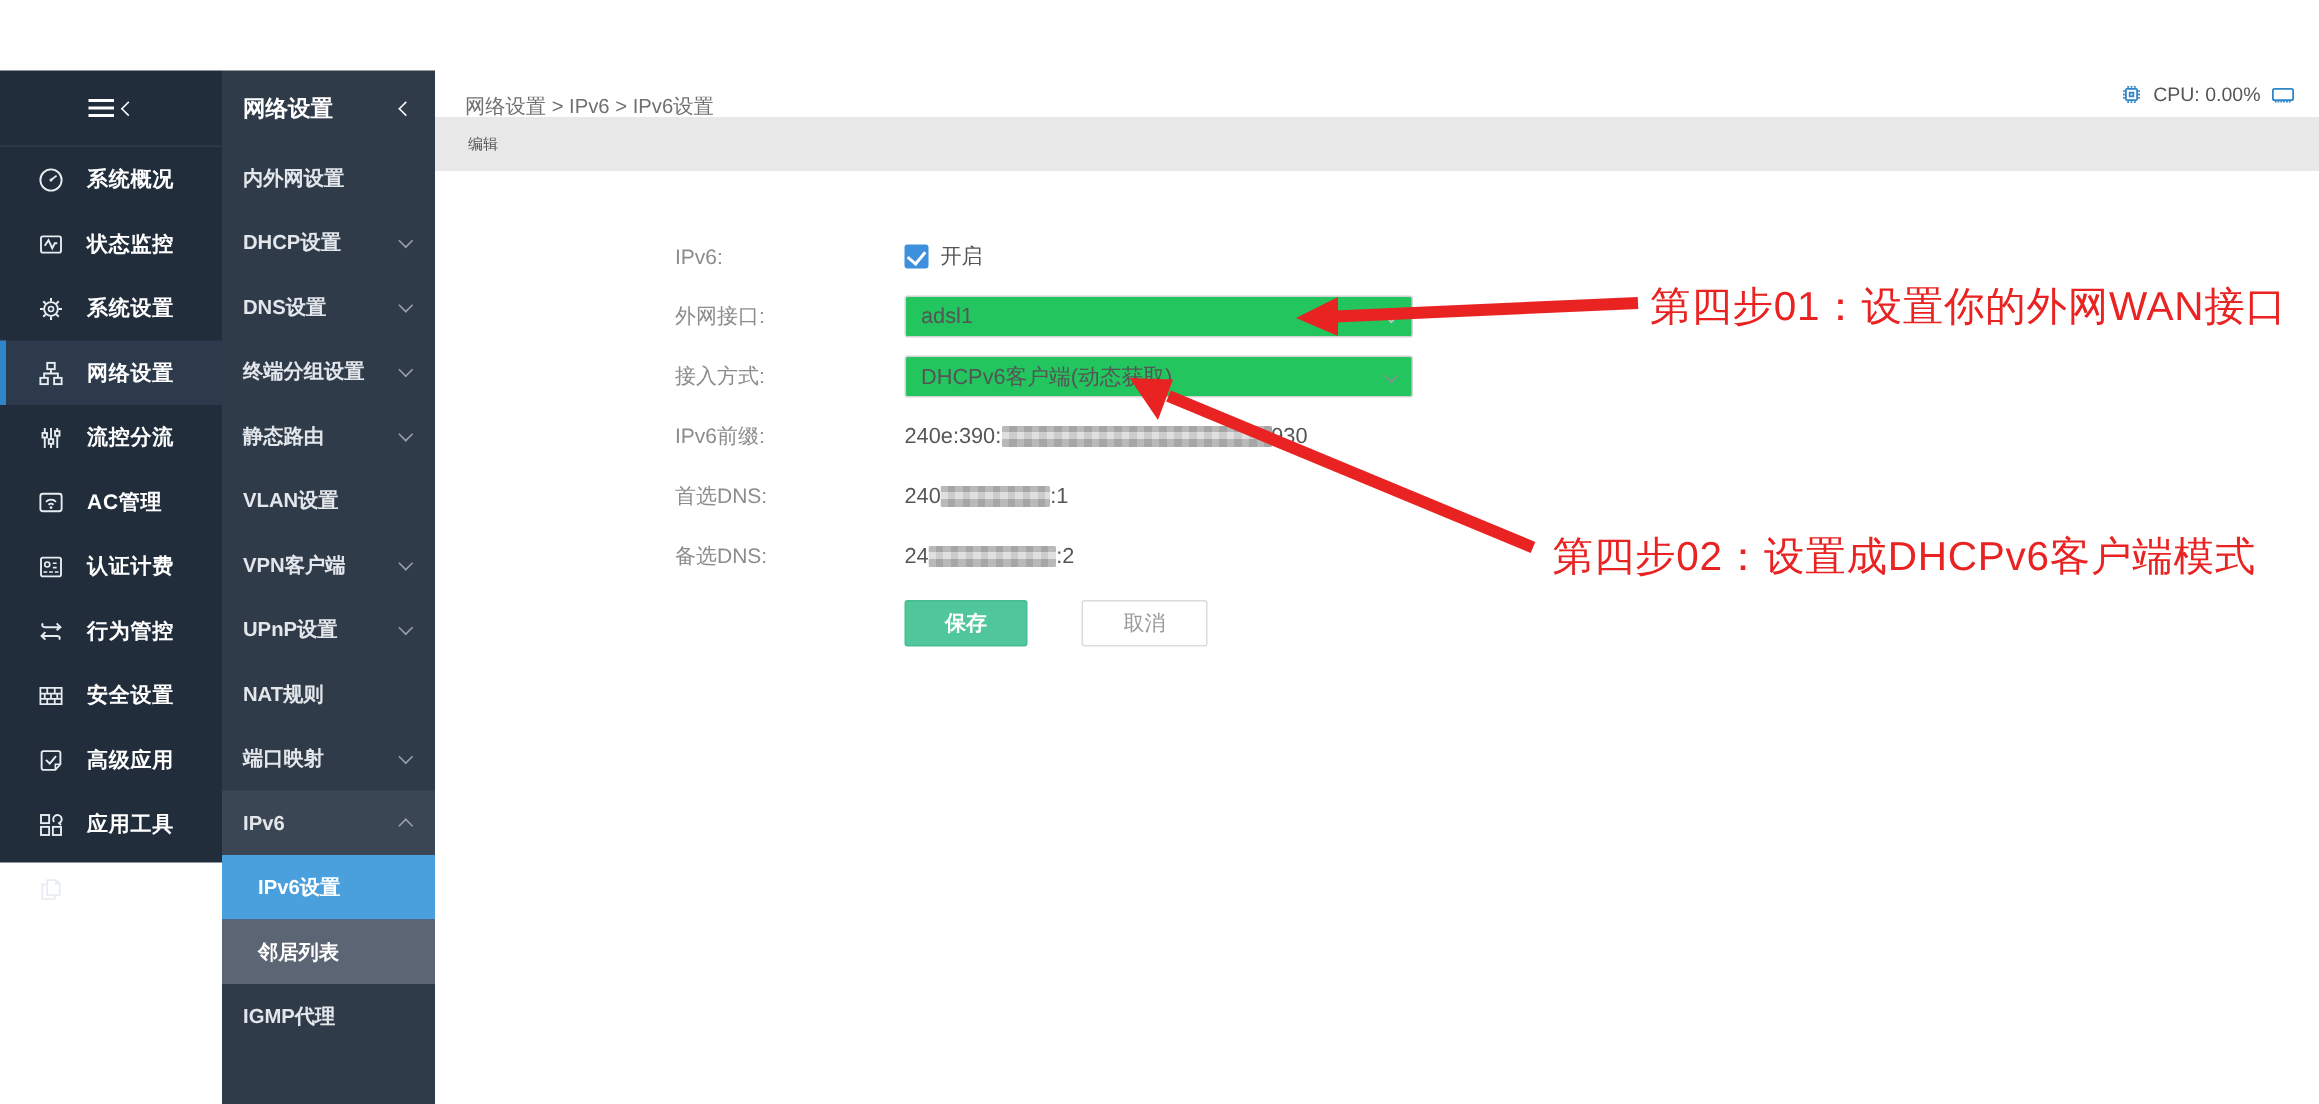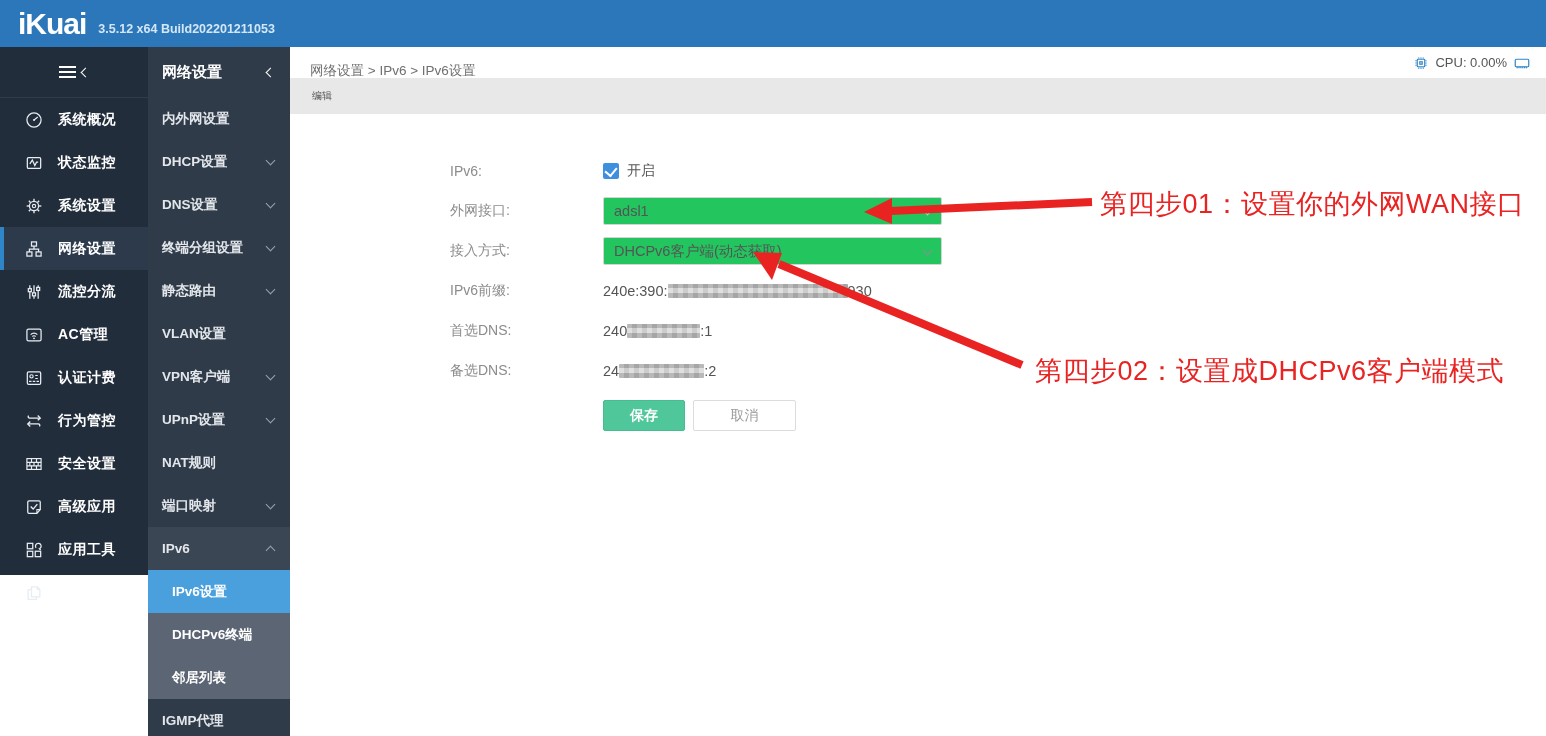--- a/index.html
+++ b/index.html
@@ -73,21 +73,21 @@
   .chev.mid  { border-color:#8f8f8f; }
   .fvalue { color:#555; font-size:14.5px; }
   .mosaic { display:inline-block; height:14px; border-radius:1px; vertical-align:-2px;
     background-image:
       repeating-linear-gradient(0deg, rgba(150,150,150,0.55) 0 5px, rgba(220,220,220,0.55) 5px 10px),
       repeating-linear-gradient(90deg, #e3e3e3 0 5px, #b9b9b9 5px 10px); }
   .btnrow { margin-top:9px; height:31px; display:flex; align-items:center; }
   .btn { height:31px; border-radius:2px; font-size:14px; cursor:pointer;
     font-family:inherit; }
   .btn.save { width:82px; background:#50c79a; border:1px solid #45bd90; color:#fff; font-weight:600; }
-  .btn.cancel { width:103px; background:#fff; border:1px solid #dcdcdc; color:#999; margin-left:8px; }
+  .btn.cancel { width:84px; background:#fff; border:1px solid #dcdcdc; color:#999; margin-left:36px; }
 
   
   .annot { position:absolute; color:#e92222; font-size:27px; font-weight:500;
     white-space:nowrap; letter-spacing:0.5px; }
   .annot1 { left:1100px; top:186px; }
   .annot2 { left:1035px; top:353px; }
   .overlay { position:absolute; left:0; top:0; pointer-events:none; }
 </style>
 </head>
 <body>
@@ -187,24 +187,20 @@
         </symbol>
       <symbol id="i-ram" viewBox="0 0 24 24">
           <g stroke="currentColor" stroke-width="1.6" fill="none">
             <rect x="3" y="7" width="18" height="10" rx="1.5"></rect>
             <path d="M5.5 17 V19 M8 17 V19 M10.5 17 V19 M13 17 V19 M15.5 17 V19 M18 17 V19"></path>
           </g>
         </symbol>
     </defs>
   </svg>
 
-  <div class="topbar">
-    <span class="logo">iKuai</span>
-    <span class="version">3.5.12 x64 Build202201211053</span>
-  </div>
 
   <div class="sidebar">
     <div class="burger-row">
       <span class="burger">
         <span class="bars">
             <span></span>
             <span></span>
             <span></span>
           </span>
         <span class="chev left white"></span>
@@ -325,23 +321,20 @@
     <div class="sub-item">
       <span>端口映射</span>
       <span class="chev down"></span>
     </div>
     <div class="sub-item expanded">
       <span>IPv6</span>
       <span class="chev up"></span>
     </div>
     <div class="sub-item child selected">
       <span>IPv6设置</span>
-    </div>
-    <div class="sub-item child">
-      <span>DHCPv6终端</span>
     </div>
     <div class="sub-item child">
       <span>邻居列表</span>
     </div>
     <div class="sub-item">
       <span>IGMP代理</span>
     </div>
   </div>
 
   <div class="main">

